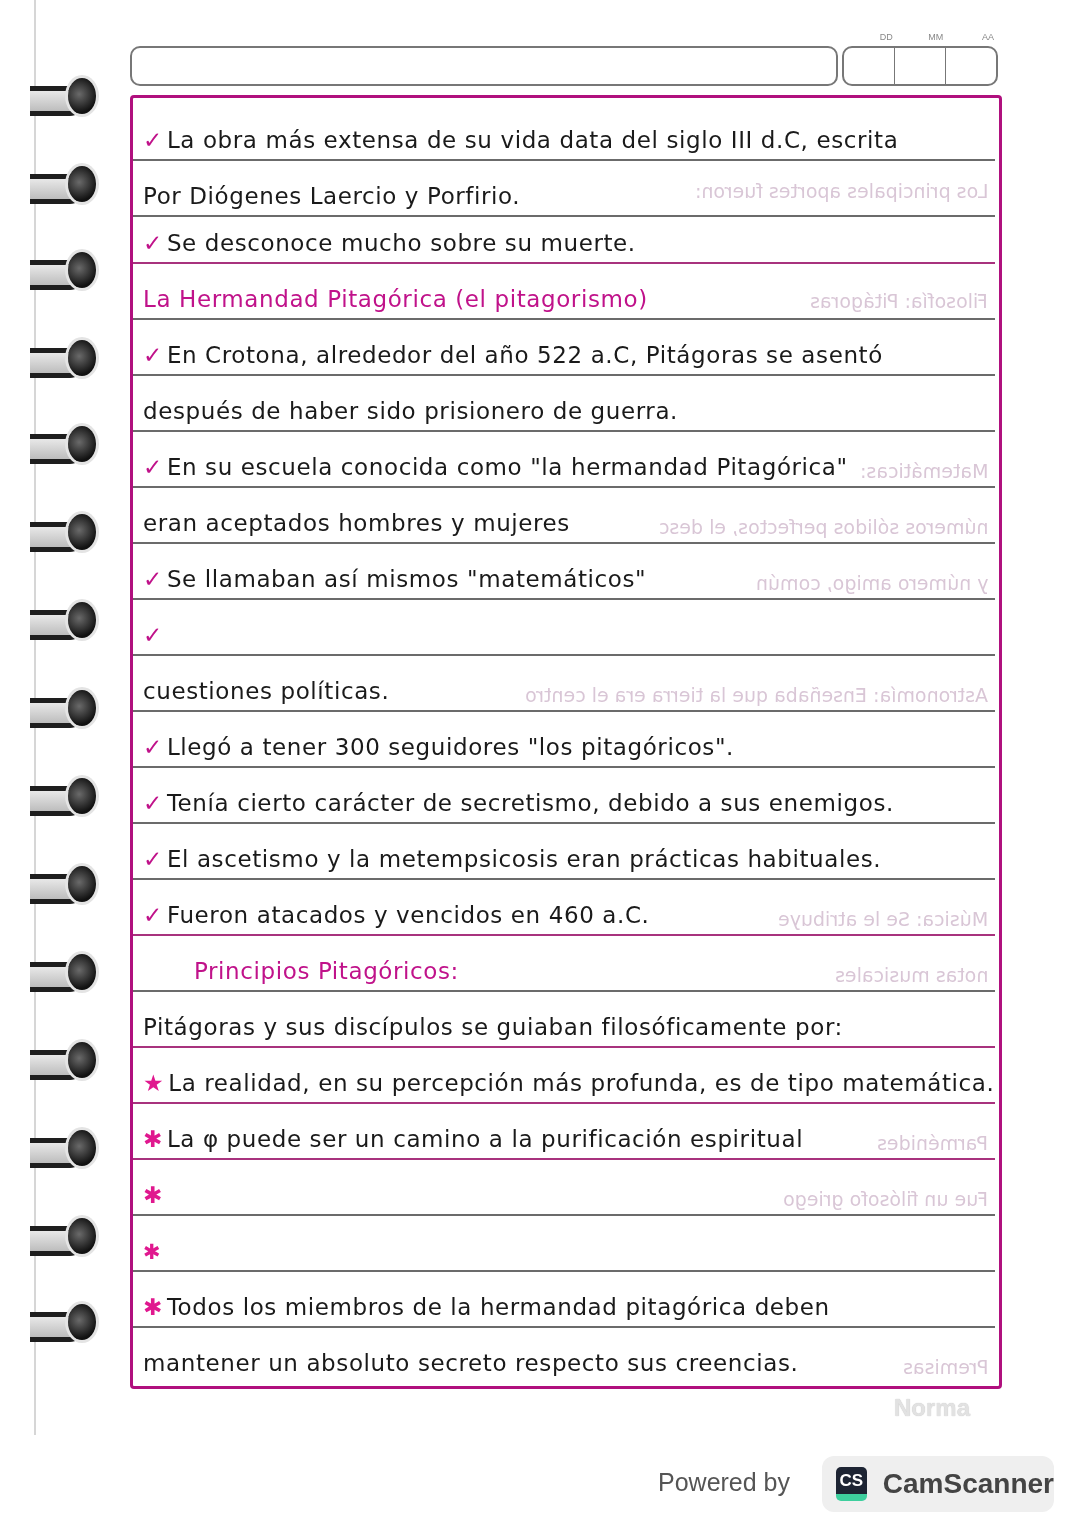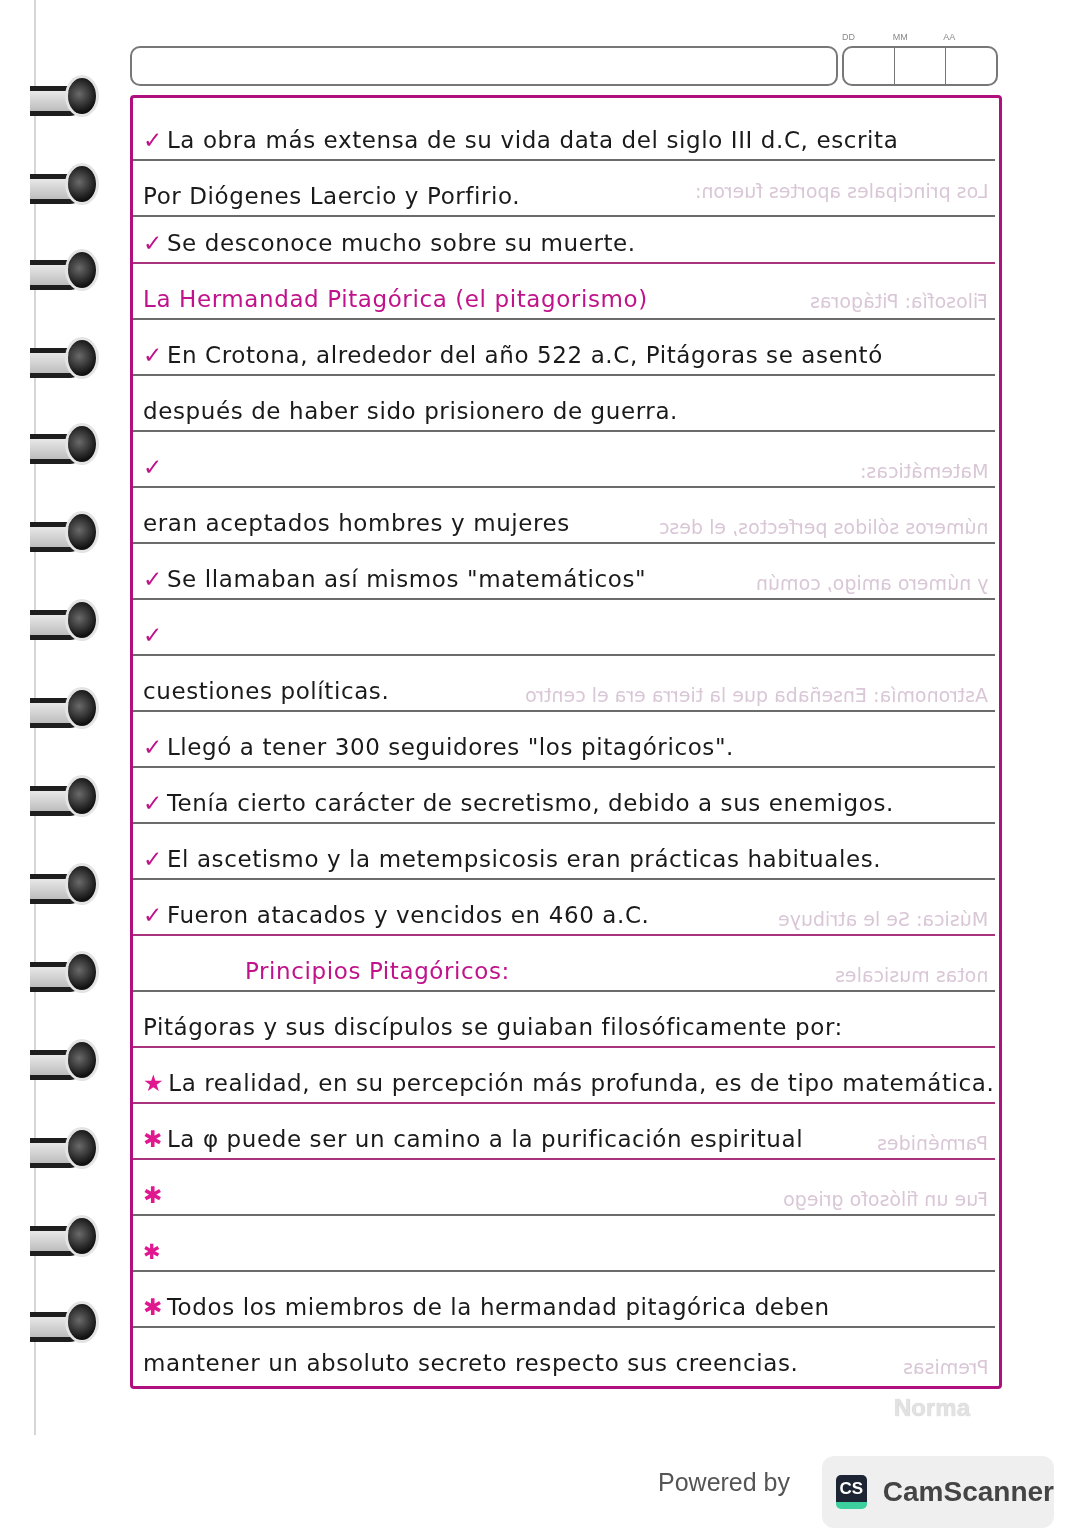--- a/index.html
+++ b/index.html
@@ -33,58 +33,58 @@
   .date-box {
     position: absolute; left: 842px; top: 46px; width: 152px; height: 36px;
     border: 2px solid #777; border-radius: 10px; display: flex;
   }
   .date-box .cell { flex: 1; border-right: 1.5px solid #777; }
   .date-box .cell:last-child { border-right: none; }
   .date-labels {
     position: absolute; left: 842px; top: 32px; width: 152px; display: flex;
     font-family: "Liberation Sans", sans-serif; font-size: 9px; color: #888;
   }
-  .date-labels span { flex: 1; text-align: left; }
+  .date-labels span { flex: 1; text-align: right; }
   .frame {
     position: absolute; left: 130px; top: 95px; width: 866px; height: 1288px;
     border: 3px solid #b0107e; border-radius: 4px;
   }
   .line {
     position: absolute; left: 133px; width: 862px; height: 56px;
     border-bottom: 2px solid #6b6b6b;
     box-sizing: border-box;
     font-family: "DejaVu Sans", sans-serif;
     font-size: 23px; color: #1a1a1a;
     white-space: nowrap;
     padding-left: 10px;
     display: flex; align-items: flex-end; padding-bottom: 6px;
     letter-spacing: 0.6px;
   }
   .line.pink-rule { border-bottom-color: #a8327e; }
   .line.heading { color: #c0128a; }
-  .line.heading.h2 { padding-left: 112px; }
+  .line.heading.h2 { padding-left: 61px; }
   .mark { font-weight: bold; margin-right: 4px; }
   .mark.check { color: #c0128a; }
   .mark.star { color: #e0188f; }
   .bleed {
     position: absolute; right: 92px; font-size: 19px; color: #d9c6d6;
     transform: scaleX(-1); white-space: nowrap;
     font-family: "DejaVu Sans", sans-serif; pointer-events: none;
   }
   .brand-mark {
     position: absolute; left: 894px; top: 1394px;
     font-family: "Liberation Sans", sans-serif; font-size: 24px; font-weight: bold;
     color: #e2e2e2; text-shadow: 0 0 1px #bbb;
   }
   .powered {
     position: absolute; left: 658px; top: 1468px;
     font-family: "Liberation Sans", sans-serif; font-size: 25px; color: #555;
   }
   .cs-badge {
-    position: absolute; left: 822px; top: 1456px; width: 232px; height: 72px;
+    position: absolute; left: 822px; top: 1456px; width: 232px; height: 56px;
     background: #efefef; border-radius: 12px; display: flex; align-items: center;
   }
   .cs-logo {
     width: 34px; height: 34px; margin-left: 14px; border-radius: 5px;
     background: linear-gradient(#1d2433 0 78%, #3ecf9e 78% 100%);
     color: #fff; font-family: "Liberation Sans", sans-serif; font-weight: bold;
     font-size: 17px; display: flex; align-items: center; justify-content: center;
     padding-bottom: 6px; box-sizing: border-box;
   }
   .cs-name {
@@ -202,20 +202,21 @@
   </div>
 <div class="line" style="top:320px">
     <span class="mark check">✓</span>
     <span>En Crotona, alrededor del año 522 a.C, Pitágoras se asentó</span>
   </div>
 <div class="line" style="top:376px">
     <span>después de haber sido prisionero de guerra.</span>
   </div>
 <div class="line" style="top:432px">
     <span class="mark check">✓</span>
+    <span>En su escuela conocida como "la hermandad Pitagórica"</span>
   </div>
 <div class="line" style="top:488px">
     <span>eran aceptados hombres y mujeres</span>
   </div>
 <div class="line" style="top:544px">
     <span class="mark check">✓</span>
     <span>Se llamaban así mismos "matemáticos"</span>
   </div>
 <div class="line" style="top:600px">
     <span class="mark check">✓</span>

